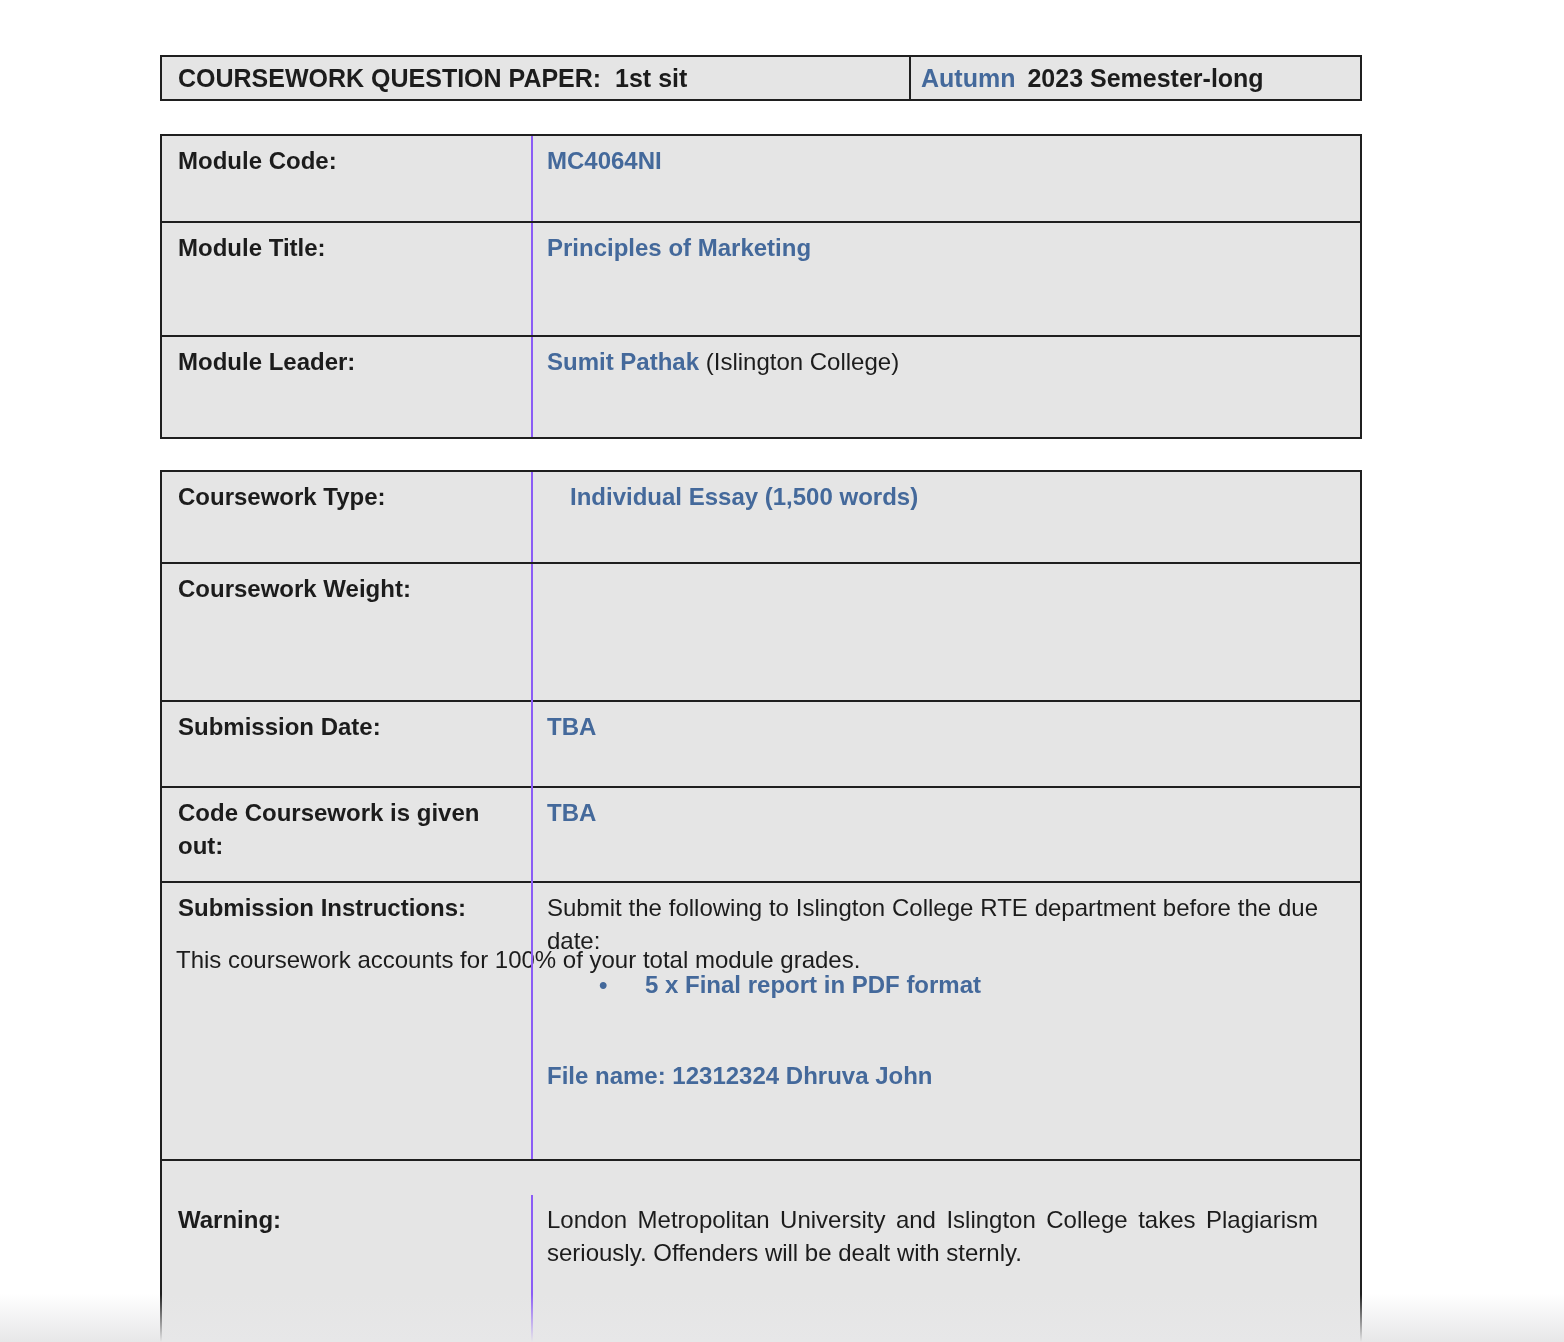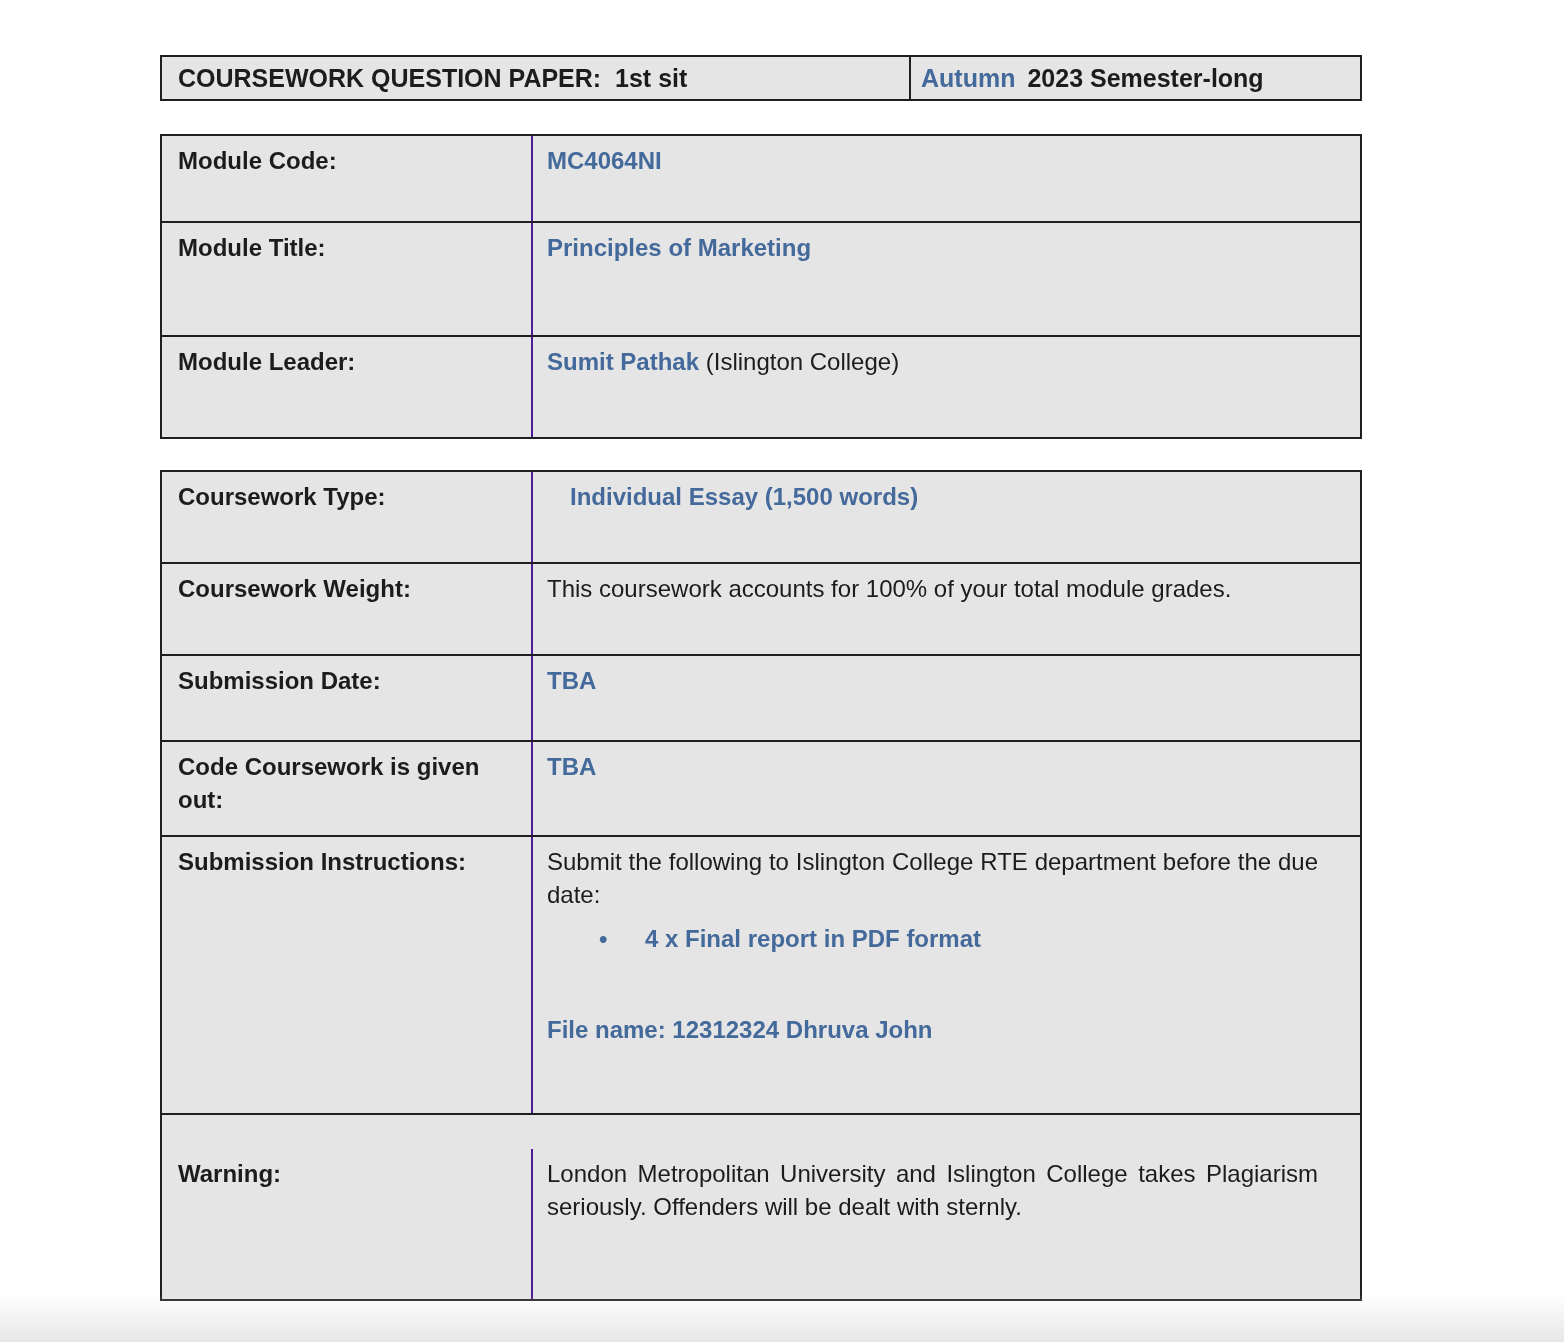--- a/index.html
+++ b/index.html
@@ -27,21 +27,21 @@
   .tbl-gap1 { margin-top: 33px; }
   .tbl-gap2 { margin-top: 31px; }
   .row {
     display: flex;
     border-bottom: 2px solid #1f1f1f;
   }
   .row:last-child { border-bottom: none; }
   .cell-label {
     width: 371px;
     flex: 0 0 371px;
-    border-right: 2px solid #4c1d95;
+    border-right: 2px solid #8b5cf6;
     padding: 9px 14px 0 16px;
     font-weight: bold;
     font-size: 24px;
     line-height: 1.36;
   }
   .cell-value {
     flex: 1 1 auto;
     padding: 9px 42px 0 14px;
     font-size: 24px;
     line-height: 1.36;
@@ -68,21 +68,21 @@
     font-size: 25px;
     line-height: 1.2;
     white-space: nowrap;
   }
   .hdr-session { margin-left: 12px; }
   
   .h-mod-code   { height: 87px; }
   .h-mod-title  { height: 114px; }
   .h-mod-leader { height: 100px; }
   .h-cw-type    { height: 92px; gap: 23px; }
-  .h-cw-weight  { height: 92px; }
+  .h-cw-weight  { height: 138px; flex-direction: column; }
   .h-cw-date    { height: 86px; }
   .h-cw-given   { height: 95px; }
   .h-cw-instr   { height: 278px; }
   .h-cw-warn    { height: 150px; margin-top: 34px; }
   .bullet-line {
     margin-top: 12px;
     padding-left: 52px;
     font-weight: bold;
     color: #44699B;
   }
@@ -156,21 +156,21 @@
       <div class="row h-cw-given">
         <div class="cell-label">Code Coursework is given out:</div>
         <div class="cell-value blue bold">TBA</div>
       </div>
 
       <div class="row h-cw-instr">
         <div class="cell-label">Submission Instructions:</div>
         <div class="cell-value">
           <div class="justify">Submit the following to Islington College RTE department before the due date:</div>
           <div class="bullet-line">
-            <span class="bullet-dot">•</span><span>4 x Final report in PDF format</span>
+            <span class="bullet-dot">•</span><span>5 x Final report in PDF format</span>
           </div>
           <div class="file-name-line">File name: 12312324 Dhruva John</div>
         </div>
       </div>
 
       <div class="row h-cw-warn">
         <div class="cell-label">Warning:</div>
         <div class="cell-value justify">London Metropolitan University and Islington College takes Plagiarism seriously. Offenders will be dealt with sternly.</div>
       </div>
     </div>

